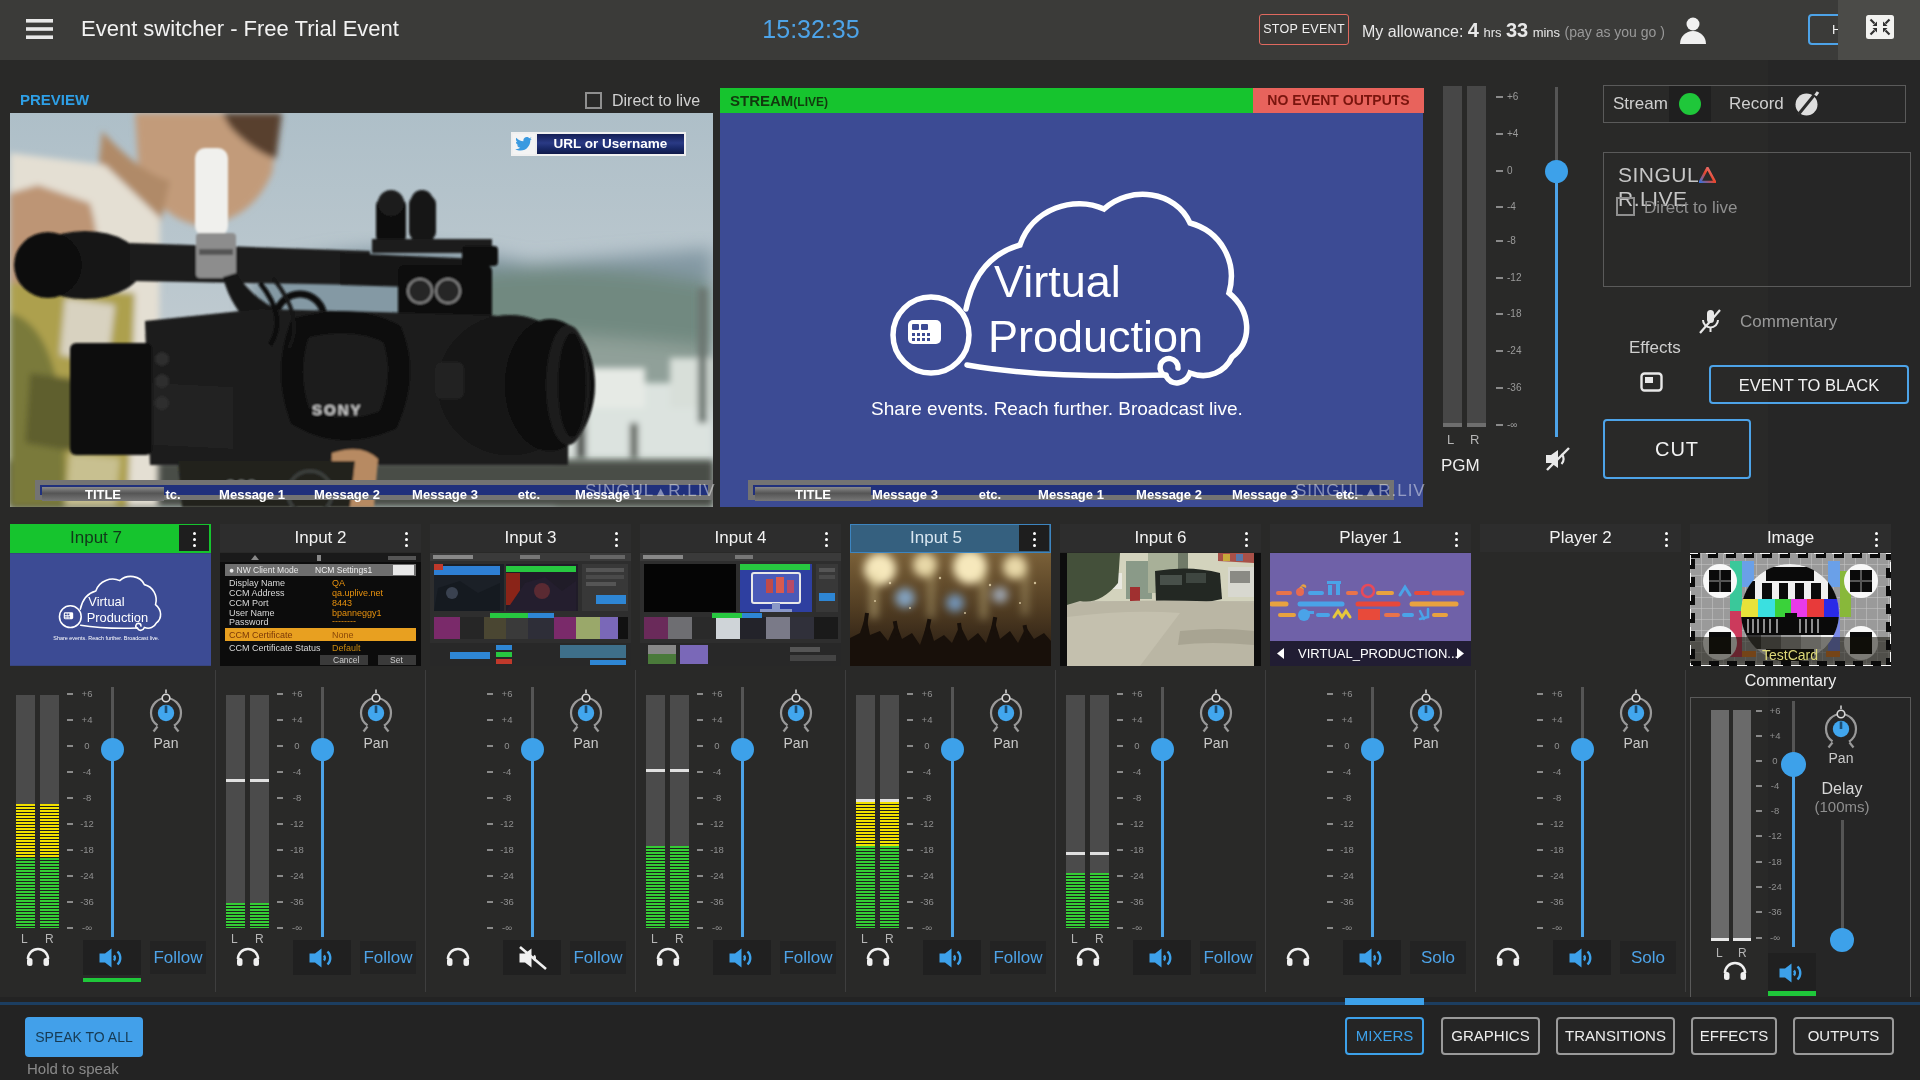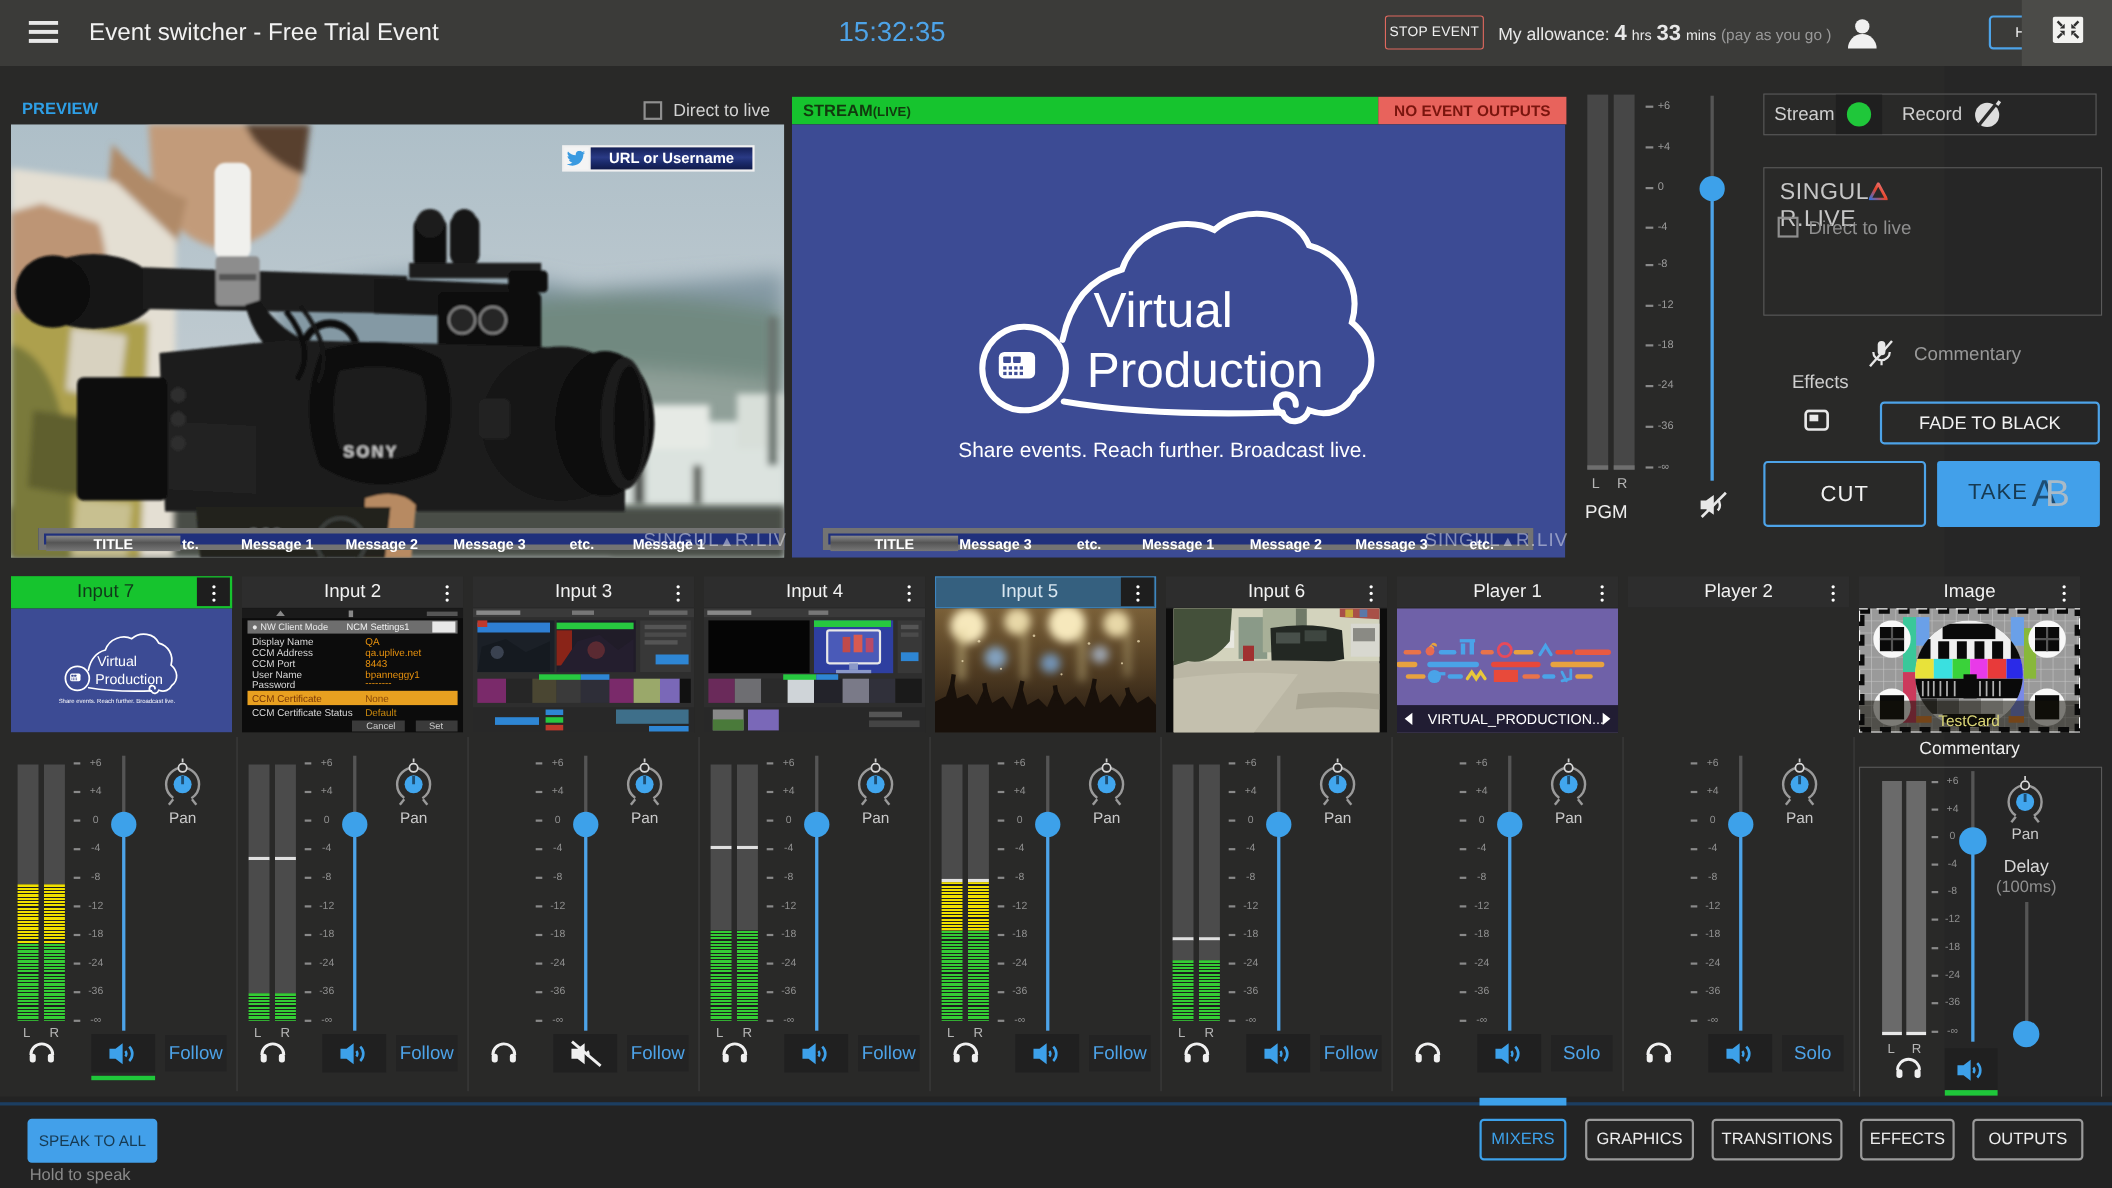--- a/index.html
+++ b/index.html
@@ -299,27 +299,22 @@
       <path d="M6,12 a7.5,7.5 0 0 0 15,0" stroke="#e8e8e8" stroke-width="2" fill="none"></path>
       <line x1="13.5" y1="20" x2="13.5" y2="24" stroke="#e8e8e8" stroke-width="2"></line>
       <line x1="23" y1="2" x2="3" y2="25" stroke="#e8e8e8" stroke-width="2.2"></line>
     </svg>
 <div class="abs graytxt" style="left:1740px;top:312px;font-size:17px">Commentary</div>
 <div class="abs" style="left:1629px;top:338px;color:#cfcfcf;font-size:17px">Effects</div>
 <svg class="abs" style="left:1640px;top:372px" width="23" height="20" viewBox="0 0 23 20">
       <rect x="1.5" y="1.5" width="20" height="17" rx="3" fill="none" stroke="#e8e8e8" stroke-width="2.4"></rect>
       <rect x="5" y="5" width="8" height="6" fill="#e8e8e8"></rect>
     </svg>
-<div class="abs bluebtn" style="left:1709px;top:365px;width:200px;height:39px;line-height:36px;font-size:16.5px">FADE TO BLACK</div>
+<div class="abs bluebtn" style="left:1709px;top:365px;width:200px;height:39px;line-height:36px;font-size:16.5px">EVENT TO BLACK</div>
 <div class="abs bluebtn" style="left:1603px;top:419px;width:148px;height:60px;line-height:56px;font-size:20px;letter-spacing:1px">CUT</div>
-<div class="abs" style="left:1761px;top:419px;width:148px;height:60px;background:#42a0ea;border-radius:3px">
-      <span class="abs" style="left:28px;top:18px;color:#173a52;font-size:20px;letter-spacing:1px">TAKE</span>
-      <span class="abs" style="left:86px;top:11px;color:#1d4d73;font-size:34px">A</span>
-      <span class="abs" style="left:98px;top:11px;color:#a8bac8;font-size:34px">B</span>
-    </div>
 <div class="abs" style="left:215px;top:670px;width:1px;height:322px;background:#3e3e3e"></div>
 <div class="abs" style="left:425px;top:670px;width:1px;height:322px;background:#3e3e3e"></div>
 <div class="abs" style="left:635px;top:670px;width:1px;height:322px;background:#3e3e3e"></div>
 <div class="abs" style="left:845px;top:670px;width:1px;height:322px;background:#3e3e3e"></div>
 <div class="abs" style="left:1055px;top:670px;width:1px;height:322px;background:#3e3e3e"></div>
 <div class="abs" style="left:1265px;top:670px;width:1px;height:322px;background:#3e3e3e"></div>
 <div class="abs" style="left:1475px;top:670px;width:1px;height:322px;background:#3e3e3e"></div>
 <div class="abs" style="left:1685px;top:670px;width:1px;height:322px;background:#3e3e3e"></div>
 <div class="abs" style="left:10px;top:524px;width:201px;height:29px;border:1.5px solid #16c42e;background:#16c42e">
       <div class="abs" style="left:168px;top:0;width:30px;height:26px;background:#1e1e1e"></div>

